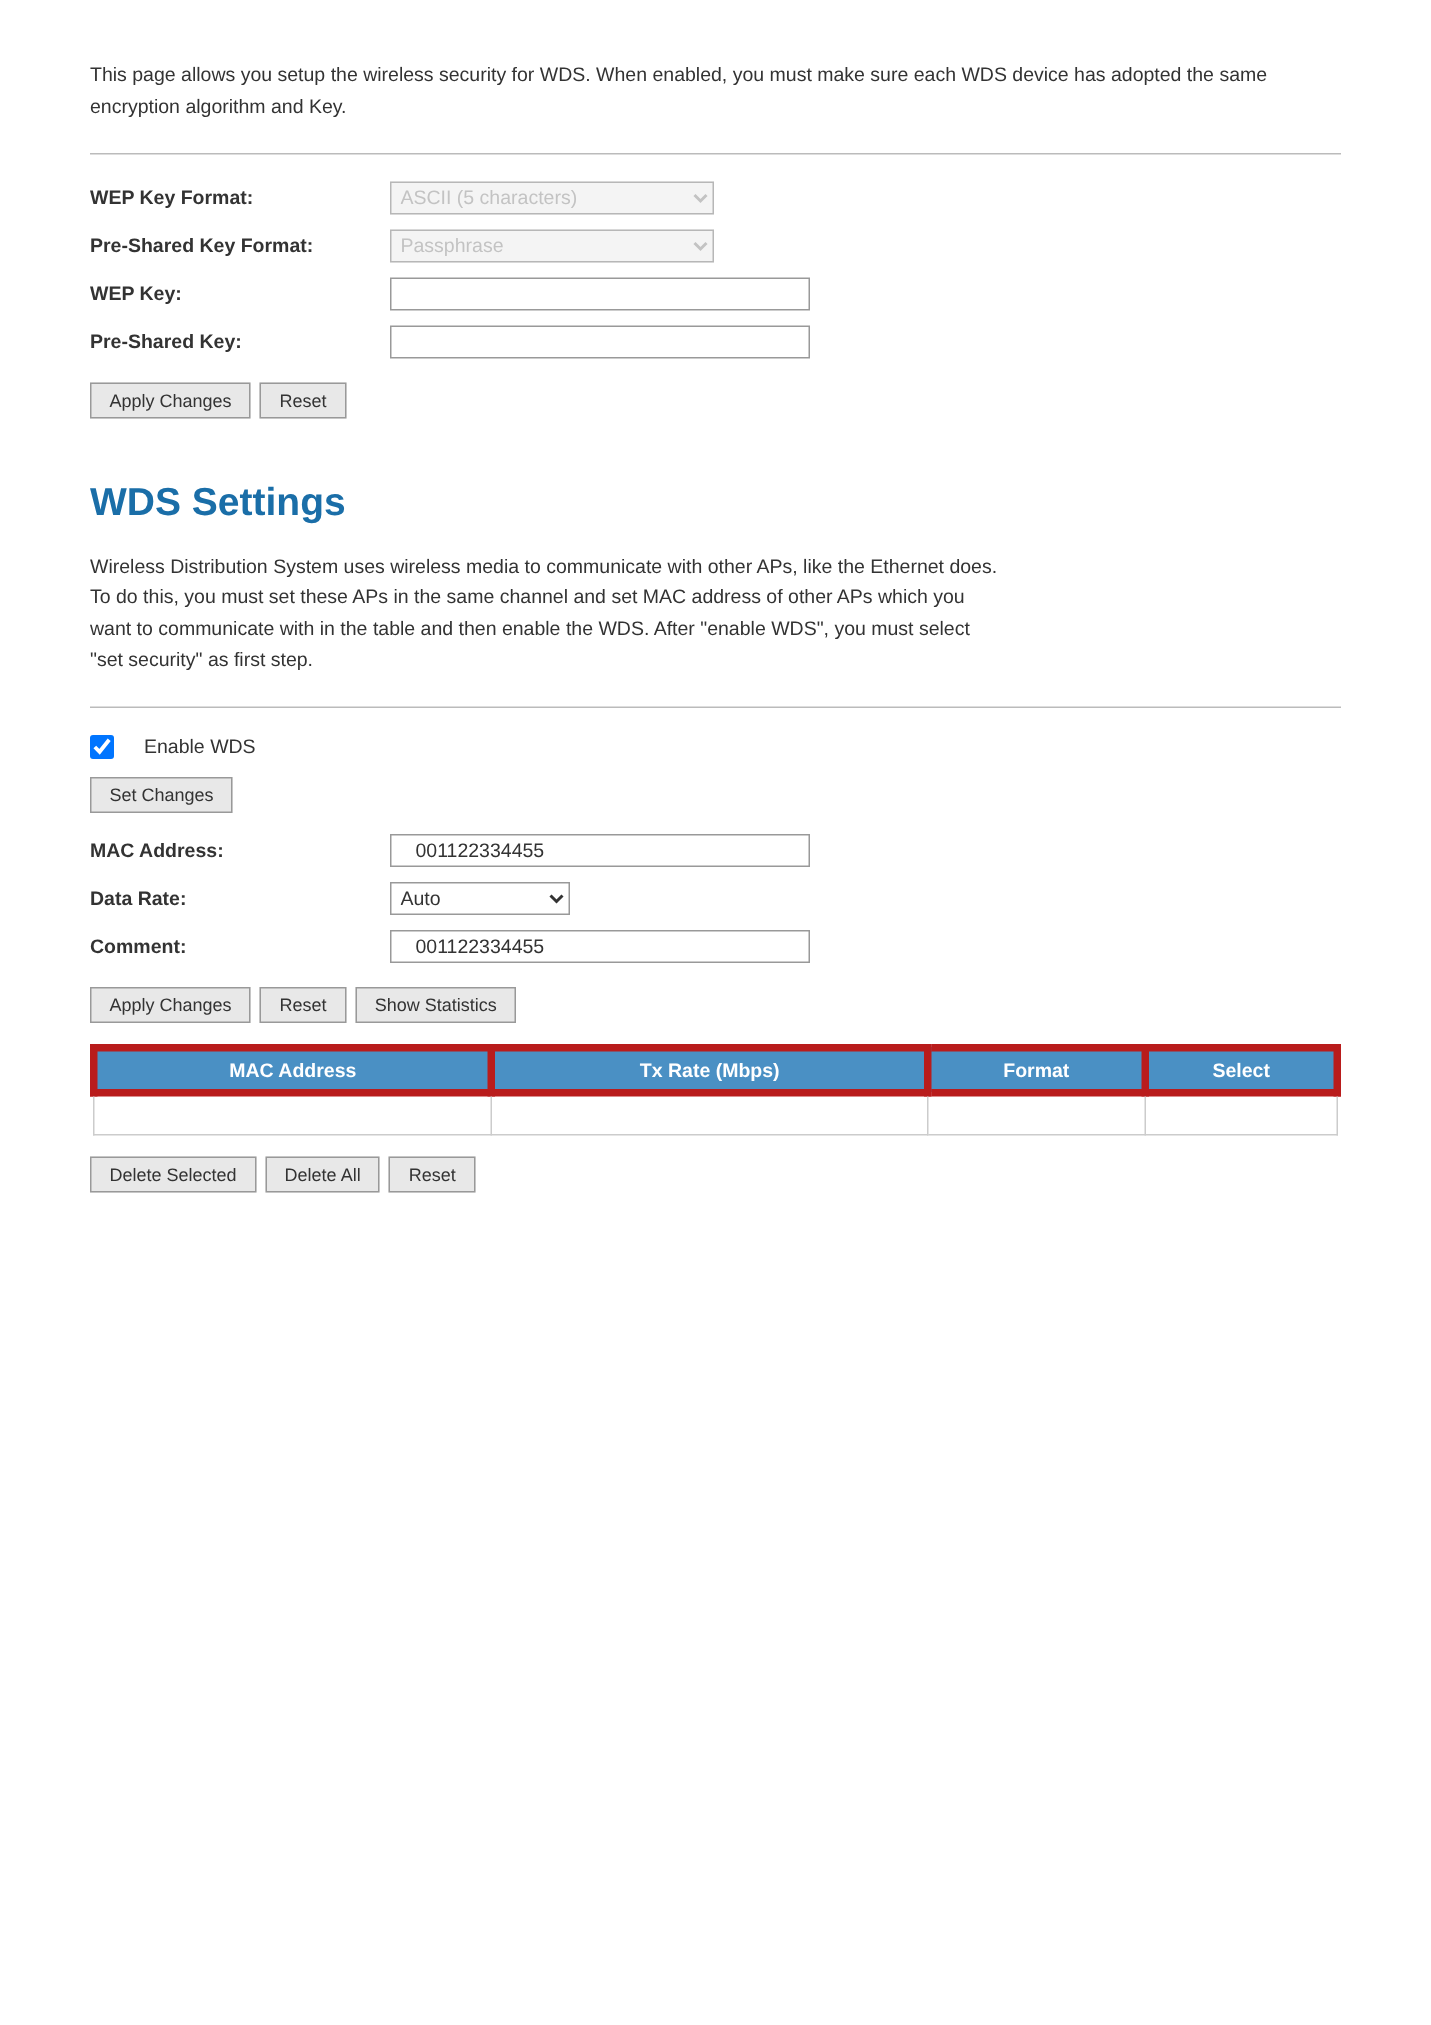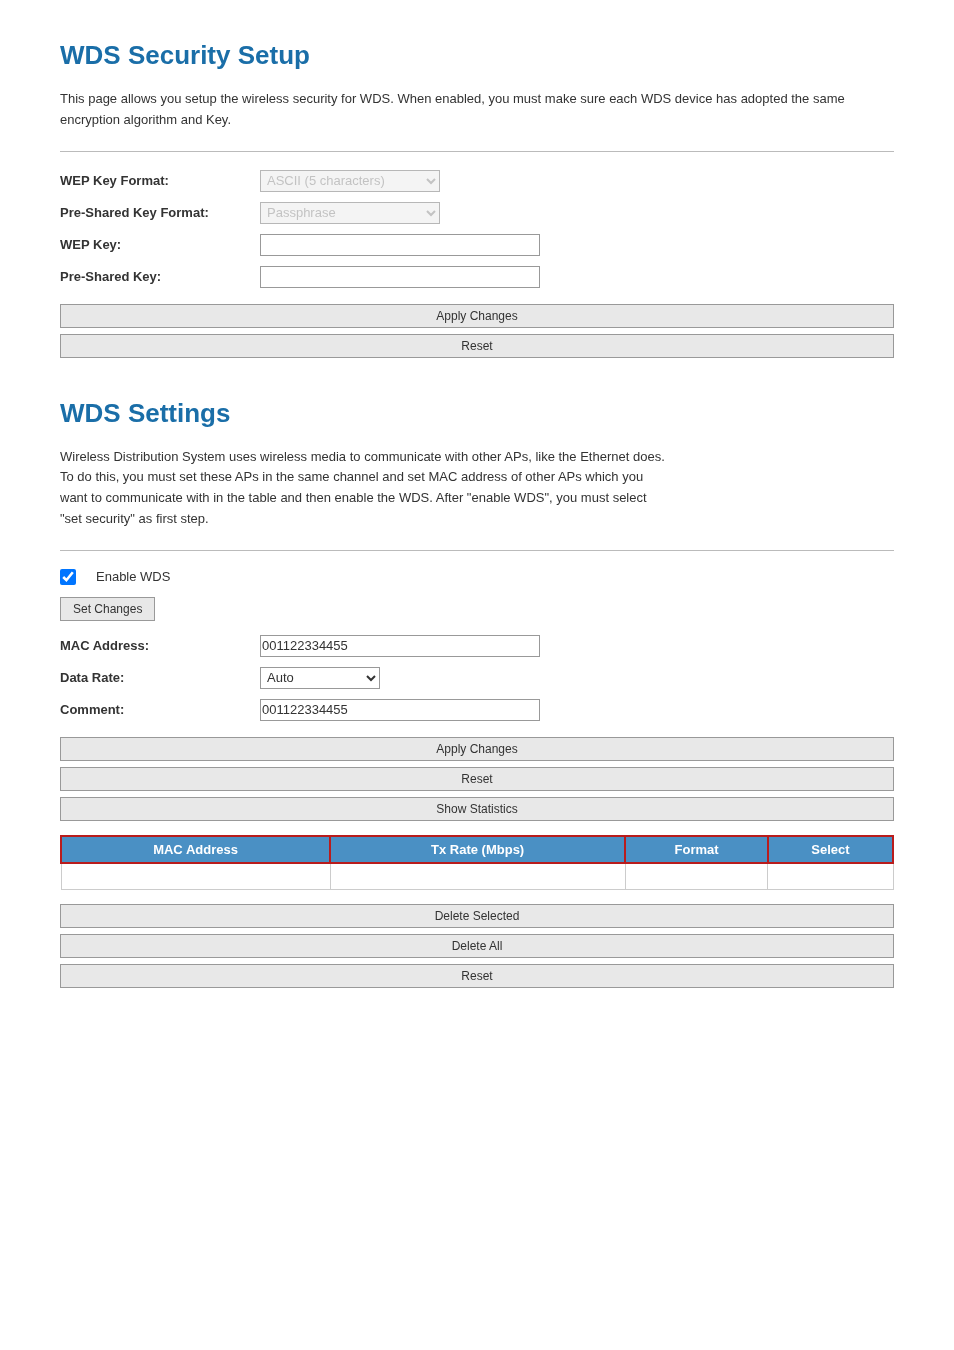--- a/index.html
+++ b/index.html
@@ -40,43 +40,42 @@
       margin-bottom: 10px;
     }
     .form-label {
       font-weight: bold;
       width: 200px;
       font-size: 13px;
     }
     .form-control {
       font-size: 13px;
       border: 1px solid #999;
-      padding: 2px 1px;
+      padding: 2px 16px;
       background: #fff;
       color: #333;
       height: 22px;
     }
     .form-control:disabled, .form-control.disabled {
       background: #f0f0f0;
       color: #aaa;
     }
     select.form-control {
       padding: 1px 2px;
     }
     input[type="text"].form-control {
       width: 280px;
     }
     select.form-control-wide {
-      width: 180px;
+      width: 216px;
     }
     .button-row {
       display: flex;
       gap: 6px;
       margin-top: 16px;
-      flex-direction: column;
     }
     .btn {
       font-size: 12px;
       padding: 3px 12px;
       border: 1px solid #999;
       background: #e8e8e8;
       cursor: pointer;
       color: #333;
       height: 24px;
     }
@@ -114,21 +113,21 @@
     }
     table thead tr {
       background: #4a90c4;
       color: #fff;
     }
     table thead th {
       padding: 5px 0;
       font-size: 13px;
       font-weight: bold;
       text-align: center;
-      border: 2px solid #b91c1c;
+      border: 5px solid #b91c1c;
     }
     table tbody tr {
       background: #fff;
     }
     table tbody td {
       padding: 5px 12px;
       border: 1px solid #ccc;
       font-size: 13px;
     }
     .data-rate-select {
@@ -140,21 +139,20 @@
     .comment-input {
       width: 200px;
     }
   </style>
 </head>
 <body>
 
 <div class="page-container">
 
   <div class="form-section">
-    <h1>WDS Security Setup</h1>
     <p class="description">This page allows you setup the wireless security for WDS. When enabled, you must make sure each WDS device has adopted the same encryption algorithm and Key.</p>
     <hr>
 
 
     <div class="form-row">
       <span class="form-label">WEP Key Format:</span>
       <select class="form-control form-control-wide" disabled="">
         <option>ASCII (5 characters)</option>
         <option>HEX (10 characters)</option>
       </select>

